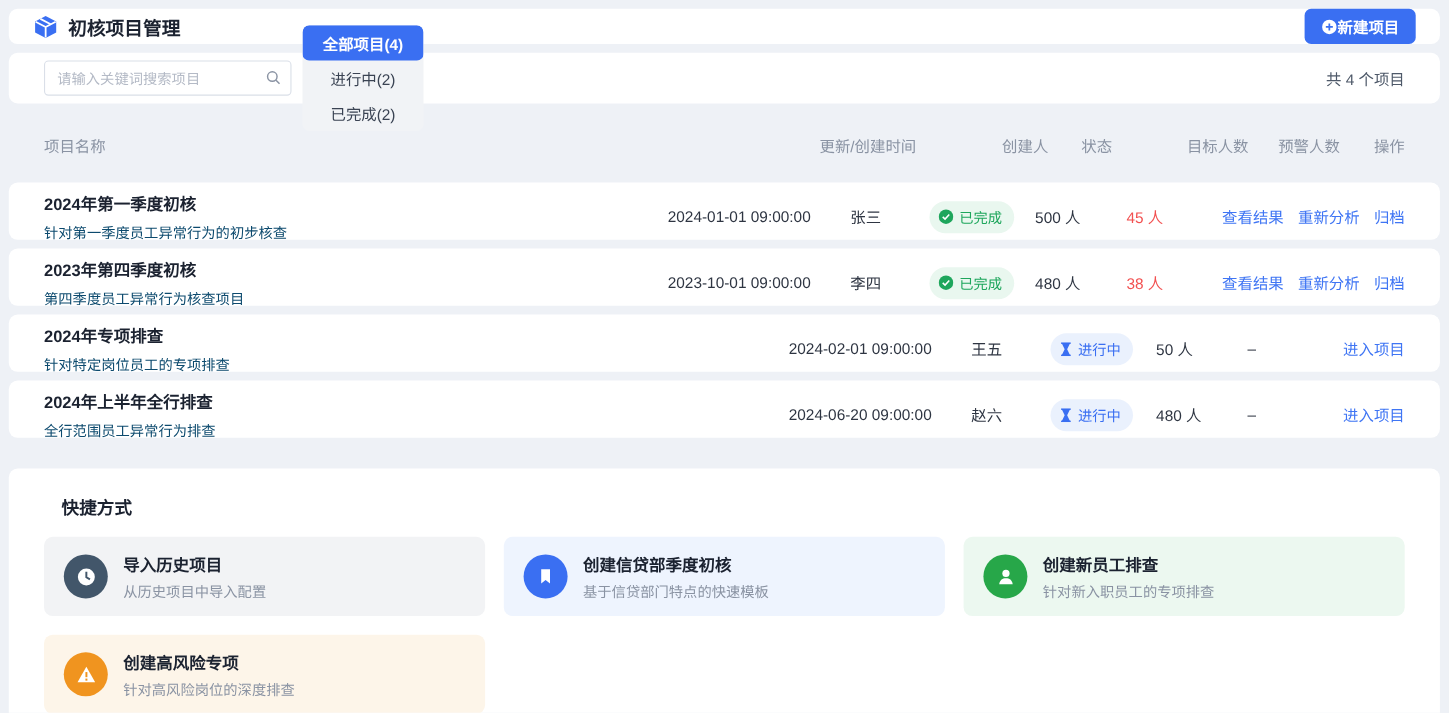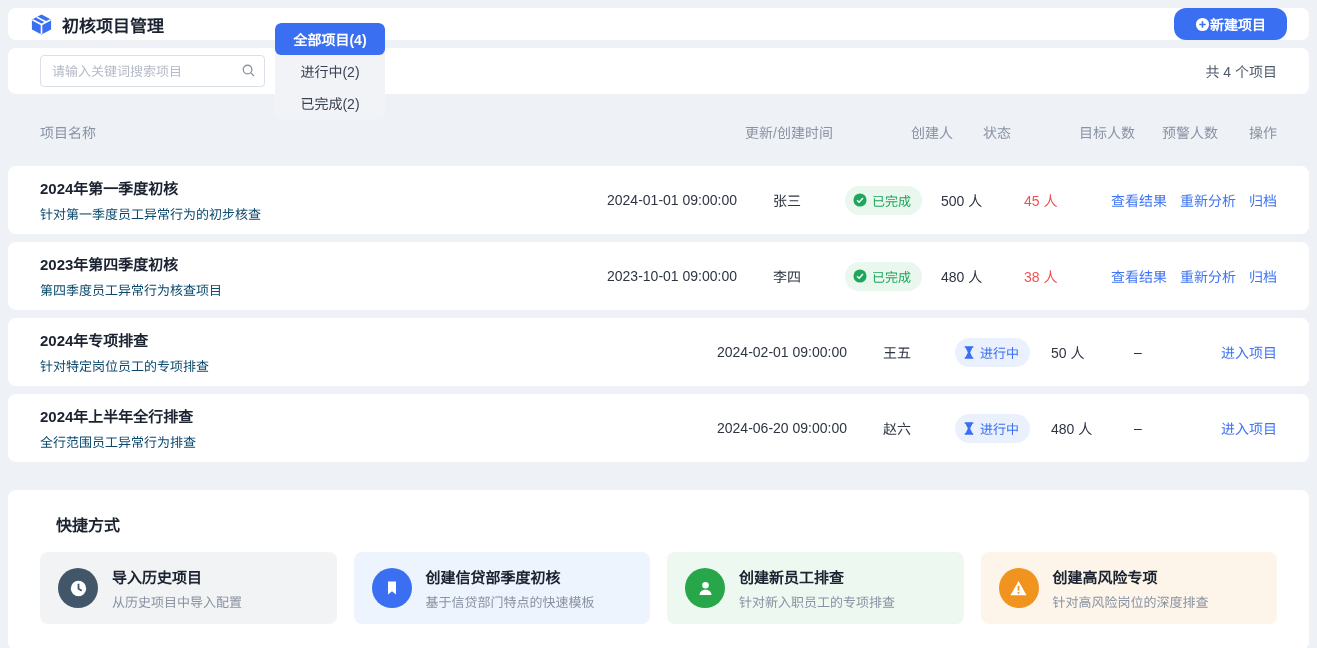--- a/index.html
+++ b/index.html
@@ -22,21 +22,21 @@
     display: flex;
     align-items: center;
     padding: 0 22px 0 22px;
   }
   .app-icon { display: inline-flex; margin-right: 9px; }
   .page-title { font-size: 17px; font-weight: bold; color: #1b2230; }
   .header-spacer { flex: 1; }
   .primary-btn {
     display: inline-flex; align-items: center; 
     background: #3a6ff2; color: #fff; border: none; cursor: pointer;
-    height: 32px; padding: 0 21px; border-radius: 12px;
+    height: 32px; padding: 0 15px; border-radius: 6px;
     font-size: 14px; font-weight: bold;
     font-family: "Liberation Sans", "DejaVu Sans", sans-serif;
   }
 
   
   .toolbar {
     height: 46px;
     display: flex; align-items: center;
     padding: 0 32px;
   }
@@ -69,21 +69,21 @@
     display: grid;
     grid-template-columns: minmax(0,1fr) 166px 72px 96px 83px 87px auto;
     align-items: center;
   }
   .table-head {
     padding: 20px 32px 16px 32px;
     font-size: 14px; color: #8a93a3;
   }
   .rows { display: flex; flex-direction: column; gap: 8px; }
   .project-row {
-    height: 68px;
+    height: 52px;
     padding: 8px 32px;
     border-radius: 8px;
   }
   .cell-name .row-title { font-size: 15px; font-weight: bold; color: #1b2230; }
   .cell-name .row-desc { font-size: 13px; color: #0c4a6e; margin-top: 6px; }
   .cell-time, .cell-creator, .cell-target { font-size: 14px; color: #2e3542; }
   .badge {
     display: inline-flex; align-items: center; gap: 5px;
     padding: 5px 11px 5px 8px; border-radius: 999px; font-size: 13px;
   }
@@ -93,21 +93,21 @@
   .badge.progress { background: #eaf1fd; color: #3a6ff2; }
   .badge.progress .hourglass-icon { display: inline-flex; }
   .cell-warning { font-size: 14px; color: #2e3542; }
   .cell-warning.alert { color: #f25050; }
   .cell-actions { display: flex; gap: 13px; }
   .action-link { font-size: 14px; color: #3f75f4; cursor: pointer; text-decoration: none; white-space: nowrap; }
 
   
   .shortcuts-card { margin-top: 20px; padding: 22px 32px 26px 32px; flex: 1; }
   .shortcuts-title { font-size: 16px; font-weight: bold; color: #1b2230; margin-bottom: 16px; margin-left: 16px; }
-  .shortcut-grid { display: grid; grid-template-columns: repeat(4, 1fr); gap: 17px; }
+  .shortcut-grid { display: grid; grid-template-columns: repeat(3, 1fr); gap: 17px; }
   .shortcut-item {
     display: flex; align-items: center; gap: 14px;
     border-radius: 8px; padding: 16px 18px; height: 72px; cursor: pointer;
   }
   .shortcut-item.dark   { background: #f2f3f5; }
   .shortcut-item.blue   { background: #eef4fe; }
   .shortcut-item.green  { background: #ecf8f0; }
   .shortcut-item.orange { background: #fdf5e9; }
   .shortcut-icon {
     width: 40px; height: 40px; border-radius: 50%; flex: 0 0 40px;

